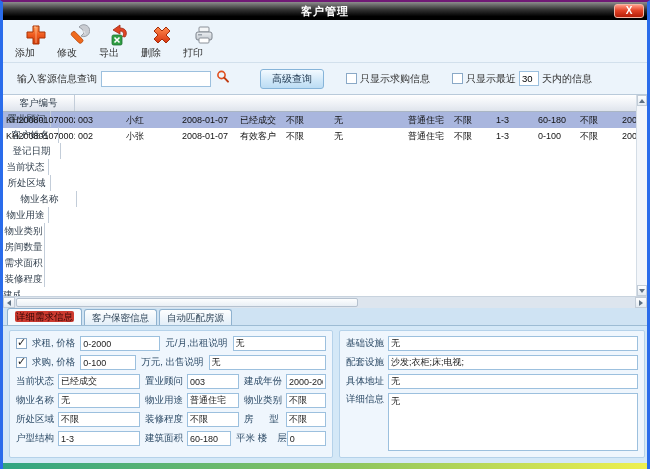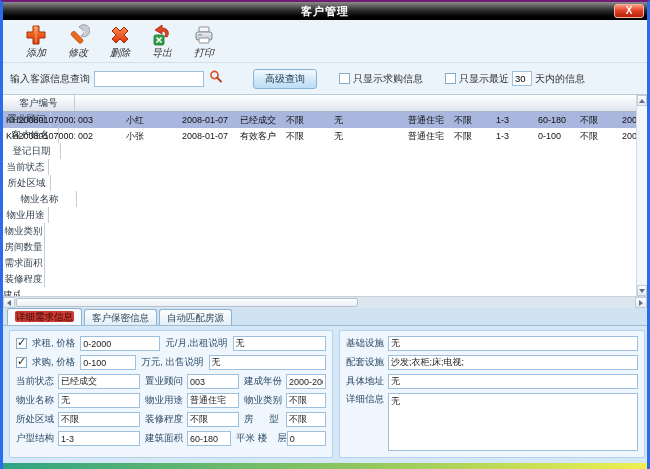--- a/index.html
+++ b/index.html
@@ -22,26 +22,26 @@
   }
   .close-btn{
     position:absolute; right:3px; top:2px; width:30px; height:14px;
     background:linear-gradient(180deg,#ff9a86 0%,#e34428 45%,#b51e08 100%);
     border:1px solid #f2b5a5; border-radius:3px;
     color:#fff; font-size:10px; font-weight:bold; text-align:center; line-height:12px;
     cursor:pointer;
   }
   
   .toolbar{ height:42px; display:flex; align-items:flex-start; padding:3px 0 0 12px; background:#ecf4fb; }
-  .tbtn{ width:42px; text-align:center; cursor:pointer;font-style:italic; }
+  .tbtn{ width:42px; cursor:pointer; }
   .tbtn .ico{ height:24px; display:flex; align-items:center; justify-content:center; }
   .tbtn .lbl{ font-size:10px; color:#333; line-height:12px; }
   
   .searchrow{
-    height:32px; display:flex; align-items:center; padding-left:7px;
+    height:32px; display:flex; align-items:center; padding-left:14px;
     background:#ecf4fb; border-top:1px solid #d2e0ec;
   }
   .searchrow .slabel{ font-size:10px; color:#333; margin-right:4px; }
   .search-input{ width:110px; height:16px; border:1px solid #9cc0de; background:#fff; font-size:10px; padding:0 2px; }
   .mag{ margin:0 6px 0 5px; }
   .adv-btn{
     width:64px; height:20px; border:1px solid #86b4d9; border-radius:3px;
     background:linear-gradient(180deg,#f3faff,#cfe7f8 60%,#bcdcf4);
     font-size:10px; color:#223a52; cursor:pointer; font-family:inherit;margin-left:24px;
   }
@@ -134,40 +134,40 @@
           <rect x="4" y="11" width="14" height="5" rx="2" transform="rotate(45 10 14)" fill="#ef6a1e" stroke="#b84a10" stroke-width="0.8"></rect>
           <path d="M13 4 a6 6 0 1 1 2 9 l3-3 -2-4 z" fill="#c9ccd2" stroke="#8a8f98" stroke-width="0.8"></path>
           <path d="M14.5 6.5 l4 1.5 1.5 4" fill="#fff" opacity="0.5"></path>
         </svg>
       </div>
       <div class="lbl">修改</div>
     </div>
     <div class="tbtn">
       <div class="ico">
         <svg width="24" height="24" viewBox="0 0 24 24">
+          <path d="M17 14 C20 10 18 5 12 5 L12 2 L5 7 L12 11 L12 8 C15.5 8 16.5 11 14.5 13.5 Z" fill="#e04324" stroke="#9e2a10" stroke-width="0.8"></path>
+          <rect x="4" y="12" width="10" height="10" rx="1.5" fill="#2f9e44" stroke="#1e7030" stroke-width="0.8"></rect>
+          <path d="M6.5 14.5 l5 5 M11.5 14.5 l-5 5" stroke="#fff" stroke-width="1.6"></path>
+        </svg>
+      </div>
+      <div class="lbl">导出</div>
+    </div>
+    <div class="tbtn">
+      <div class="ico">
+        <svg width="24" height="24" viewBox="0 0 24 24">
           <defs>
               <linearGradient id="gx" x1="0" y1="0" x2="0" y2="1">
                 <stop offset="0" stop-color="#ff8a4d"></stop>
                 <stop offset="1" stop-color="#d73410"></stop>
               </linearGradient>
             </defs>
           <path d="M4 8 L8 4 L12 8 L16 4 L20 8 L16 12 L20 16 L16 20 L12 16 L8 20 L4 16 L8 12 Z" fill="url(#gx)" stroke="#a52c08" stroke-width="1"></path>
         </svg>
       </div>
       <div class="lbl">删除</div>
-    </div>
-    <div class="tbtn">
-      <div class="ico">
-        <svg width="24" height="24" viewBox="0 0 24 24">
-          <path d="M17 14 C20 10 18 5 12 5 L12 2 L5 7 L12 11 L12 8 C15.5 8 16.5 11 14.5 13.5 Z" fill="#e04324" stroke="#9e2a10" stroke-width="0.8"></path>
-          <rect x="4" y="12" width="10" height="10" rx="1.5" fill="#2f9e44" stroke="#1e7030" stroke-width="0.8"></rect>
-          <path d="M6.5 14.5 l5 5 M11.5 14.5 l-5 5" stroke="#fff" stroke-width="1.6"></path>
-        </svg>
-      </div>
-      <div class="lbl">导出</div>
     </div>
     <div class="tbtn">
       <div class="ico">
         <svg width="24" height="24" viewBox="0 0 24 24">
           <rect x="7" y="4" width="10" height="5" rx="1" fill="#f4f6f8" stroke="#8a9098"></rect>
           <rect x="4" y="9" width="16" height="8" rx="2" fill="url(#gpr)" stroke="#7d848d"></rect>
           <defs>
               <linearGradient id="gpr" x1="0" y1="0" x2="0" y2="1">
                 <stop offset="0" stop-color="#eceff2"></stop>
                 <stop offset="1" stop-color="#c3c9d0"></stop>

